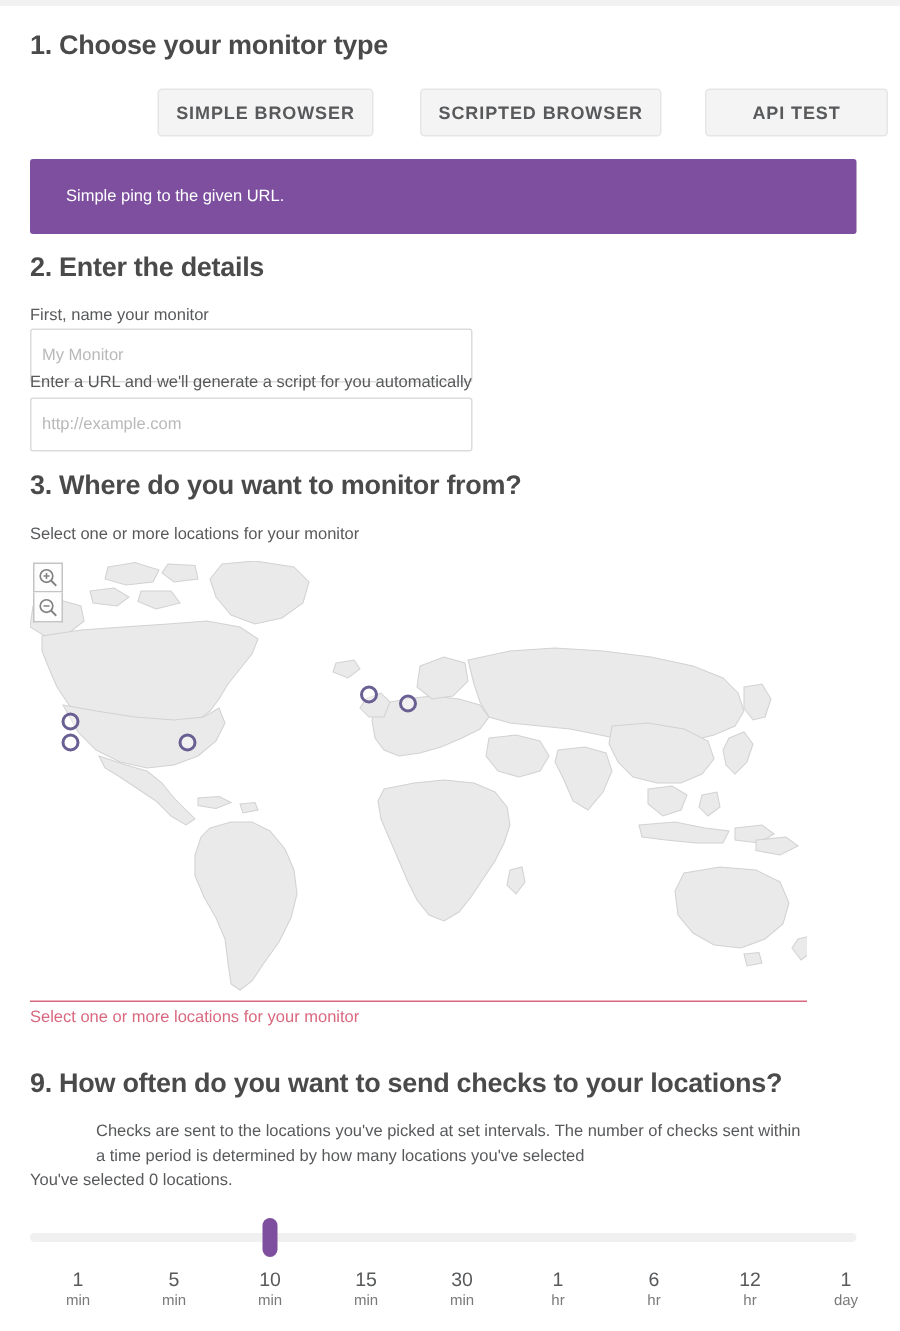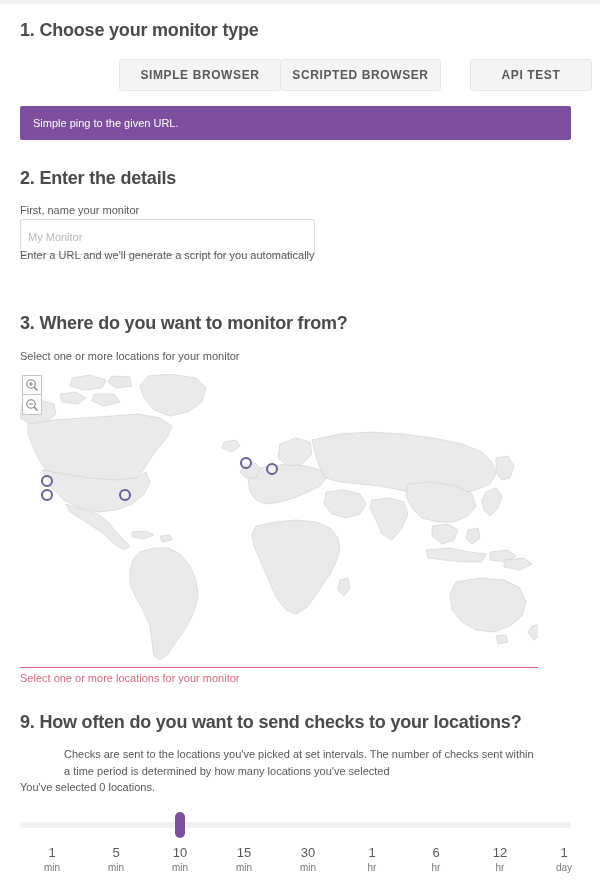--- a/index.html
+++ b/index.html
@@ -75,35 +75,35 @@
     position: absolute;
     bottom: -8px;
     left: 50%;
     margin-left: -8px;
     width: 0; height: 0;
     border-left: 8px solid transparent;
     border-right: 8px solid transparent;
     border-top: 8px solid #7d4f9e;
   }
   #tab-0 { left: 20px;  width: 72px; }
-  #tab-1 { left: 119px; width: 162px; }
+  #tab-1 { left: 105px; width: 144px; }
   #tab-2 { left: 280px; width: 161px; }
   #tab-3 { left: 470px; width: 122px; }
 
   .desc-banner {
     position: absolute;
     left: 20px;
     top: 106px;
     width: 551px;
-    height: 34px;
+    height: 50px;
     background: #7d4f9e;
     border-radius: 2px;
     display: flex;
     align-items: center;
-    padding-left: 13px;
+    padding-left: 24px;
   }
   .desc-banner span {
     font-size: 11px;
     color: #ffffff;
   }
 
   
   #heading-2 { top: 168px; }
   #label-name { top: 204px; }
   #label-url  { top: 249px; }
@@ -270,20 +270,21 @@
   <div class="desc-banner">
     <span>Simple ping to the given URL.</span>
   </div>
 
   <div class="heading" id="heading-2">2. Enter the details</div>
 
   <div class="sub-label" id="label-name">First, name your monitor</div>
   <input class="text-input" id="input-name" type="text" placeholder="My Monitor" style="">
 
   <div class="sub-label" id="label-url">Enter a URL and we'll generate a script for you automatically</div>
+  <input class="text-input" id="input-url" type="text" placeholder="http://example.com" style="">
 
   <div class="heading" id="heading-3">3. Where do you want to monitor from?</div>
   <div class="sub-label" id="label-locations">Select one or more locations for your monitor</div>
 
   <div class="map-wrap">
     <svg width="518" height="292" viewBox="0 0 518 292" xmlns="http://www.w3.org/2000/svg">
       <g fill="#eaeaea" stroke="#d2d2d2" stroke-width="0.7">
 
         <path d="M128 2 L150 0 L176 4 L186 14 L182 28 L168 38 L150 42 L134 36 L124 24 L120 12 Z"></path>
 

